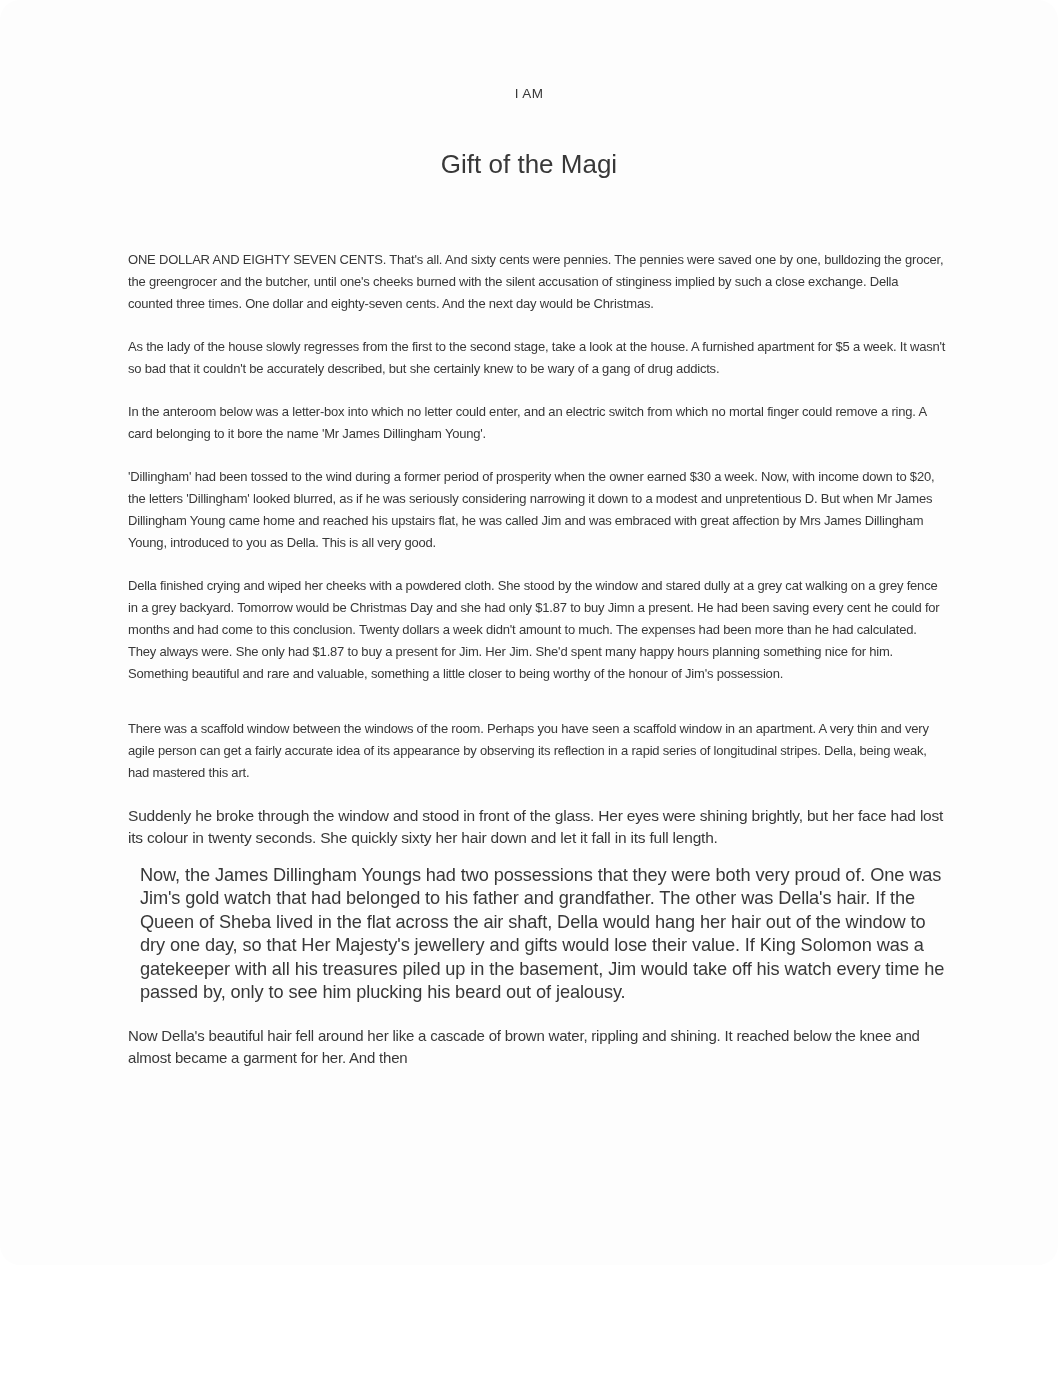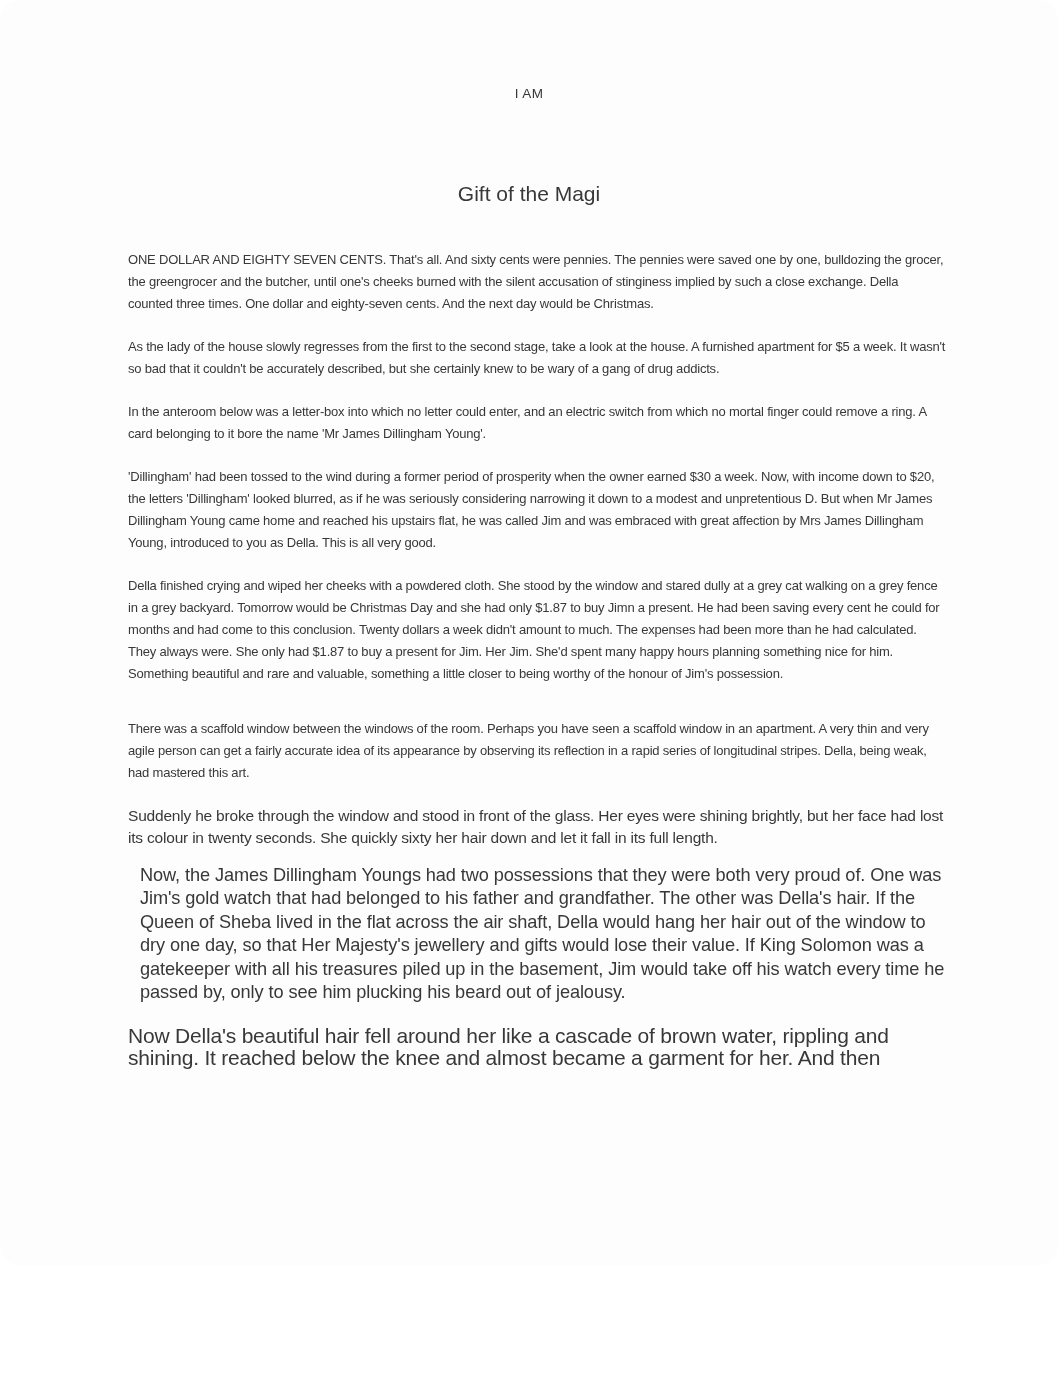--- a/index.html
+++ b/index.html
@@ -22,26 +22,26 @@
     top: 86px;
     left: 0;
     right: 0;
     text-align: center;
     font-size: 13.5px;
     letter-spacing: 0.4px;
     color: var(--text, #383838);
   }
   .doc-title {
     position: absolute;
-    top: 182px;
+    top: 149px;
     left: 0;
     right: 0;
     margin: 0;
     text-align: center;
-    font-size: 21px;
+    font-size: 26px;
     font-weight: 400;
     color: var(--text, #383838);
   }
   .doc-body {
     position: absolute;
     top: 249px;
     left: 128px;
     width: 818px;
   }
   .para {
@@ -49,21 +49,21 @@
     font-size: 13px;
     line-height: 22px;
     letter-spacing: -0.2px;
     color: var(--text, #383838);
   }
   .para.gap-xl { margin-bottom: 43px; }
   .para.gap-lg { margin-bottom: 33px; }
   .para.gap-sm { margin-bottom: 15px; }
   .para.small  { font-size: 15.5px; line-height: 22px; }
   .para.large  { font-size: 18.2px; line-height: 23.4px; letter-spacing: -0.1px; margin-left: 12px; }
-  .para.medium { font-size: 21px; line-height: 22px; }
+  .para.medium { font-size: 15px; line-height: 22px; }
   .para.last   { margin-bottom: 0; }
   .watermark {
     position: absolute;
     top: 1313px;
     left: 0;
     right: 4px;
     text-align: center;
     font-family: Liberation Serif, serif;
     user-select: none;
   }

